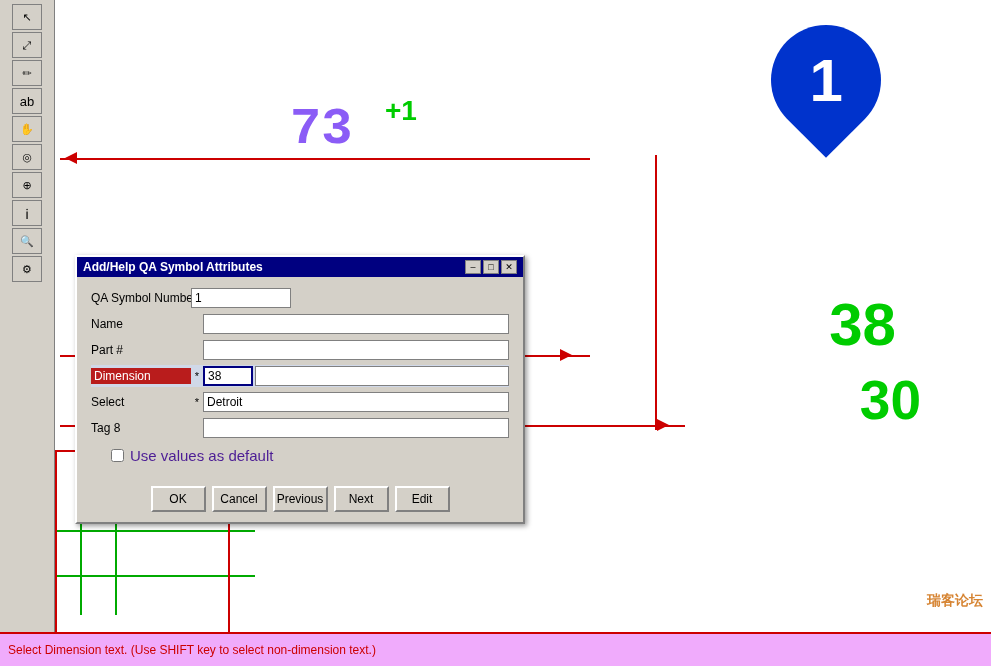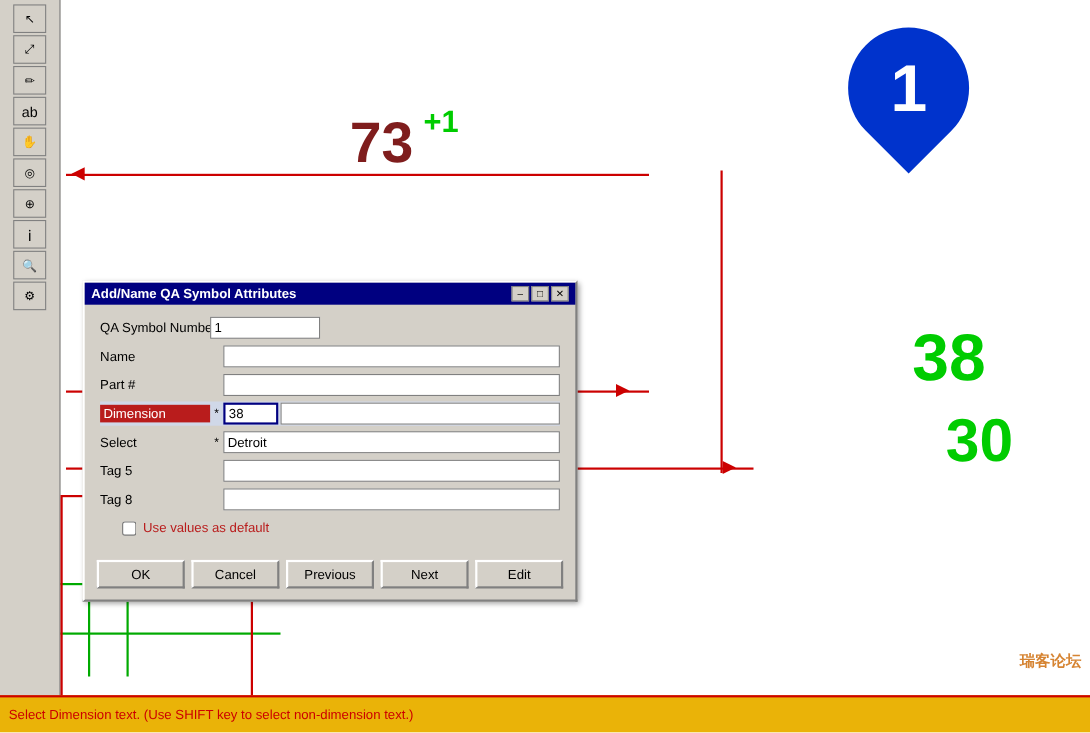--- a/index.html
+++ b/index.html
@@ -71,25 +71,24 @@
       position: absolute;
       width: 0; height: 0;
       border-top: 6px solid transparent;
       border-bottom: 6px solid transparent;
       border-left: 12px solid #cc0000;
     }
 
     
     .dim-text-large {
       position: absolute;
-      color: #7f1d1d;
+      color: #8b5cf6;
       font-size: 52px;
       font-weight: bold;
-      font-family: Liberation Sans, sans-serif;
-      margin-left: 28px;
+      font-family: Liberation Mono, monospace;
     }
     .dim-text-super {
       position: absolute;
       color: #00cc00;
       font-size: 28px;
       font-weight: bold;
       font-family: Arial, sans-serif;
     }
     .dim-text-medium {
       position: absolute;
@@ -253,33 +252,33 @@
       gap: 6px;
       margin: 8px 0 10px 20px;
     }
 
     .checkbox-row input[type="checkbox"] {
       width: 13px;
       height: 13px;
     }
 
     .checkbox-label {
-      font-size: 12px;
-      color: #b91c1c;
+      font-size: 15px;
+      color: #4c1d95;
     }
 
     #dialog-buttons {
       display: flex;
       justify-content: center;
       gap: 6px;
       padding: 4px 10px 10px;
     }
 
     .dialog-btn {
-      width: 80px;
+      width: 55px;
       height: 26px;
       background: #d4d0c8;
       border-top: 2px solid #ffffff;
       border-left: 2px solid #ffffff;
       border-right: 2px solid #808080;
       border-bottom: 2px solid #808080;
       font-size: 12px;
       cursor: pointer;
       font-family: Arial, sans-serif;
     }
@@ -288,21 +287,21 @@
       color: #808080;
       cursor: default;
     }
 
     
     #status-bar {
       position: absolute;
       bottom: 0; left: 0;
       width: 991px;
       height: 14px;
-      background: #eab308;
+      background: #f0abfc;
       border-top: 2px solid #cc0000;
       display: flex;
       align-items: center;
       padding: 16px 8px;
     }
 
     #status-text {
       font-size: 12px;
       color: #cc0000;
       font-family: Arial, sans-serif;
@@ -365,21 +364,21 @@
   <div class="green-line-v" style="top:450px; left:80px; height:165px;"></div>
   <div class="green-line-v" style="top:450px; left:115px; height:165px;"></div>
 
   <div class="green-line-h" style="top:530px; left:55px; width:200px;"></div>
   <div class="green-line-h" style="top:575px; left:55px; width:200px;"></div>
 
   <div class="red-rect-outline" style="top:450px; left:55px; width:175px; height:190px;"></div>
 
   <div id="dialog-overlay">
     <div id="dialog-titlebar">
-      <span>Add/Name QA Symbol Attributes</span>
+      <span>Add/Help QA Symbol Attributes</span>
       <div class="title-buttons">
         <button class="title-btn">–</button>
         <button class="title-btn">□</button>
         <button class="title-btn">✕</button>
       </div>
     </div>
 
     <div id="dialog-content">
 
       <div class="form-row">
@@ -405,25 +404,20 @@
         <input type="text" class="form-input-short highlighted" value="38" style="">
         <input type="text" class="form-input" style="flex: 1 1 0%; margin-left: 2px;" value="">
       </div>
 
       <div class="form-row">
         <span class="form-label">Select</span>
         <span class="form-required">*</span>
         <input type="text" class="form-input" value="Detroit" style="">
       </div>
 
-      <div class="form-row">
-        <span class="form-label">Tag 5</span>
-        <span class="form-required"></span>
-        <input type="text" class="form-input" value="" style="">
-      </div>
 
 
 
       <div class="form-row">
         <span class="form-label">Tag 8</span>
         <span class="form-required"></span>
         <input type="text" class="form-input" value="" style="">
       </div>
 
       <div class="checkbox-row">

